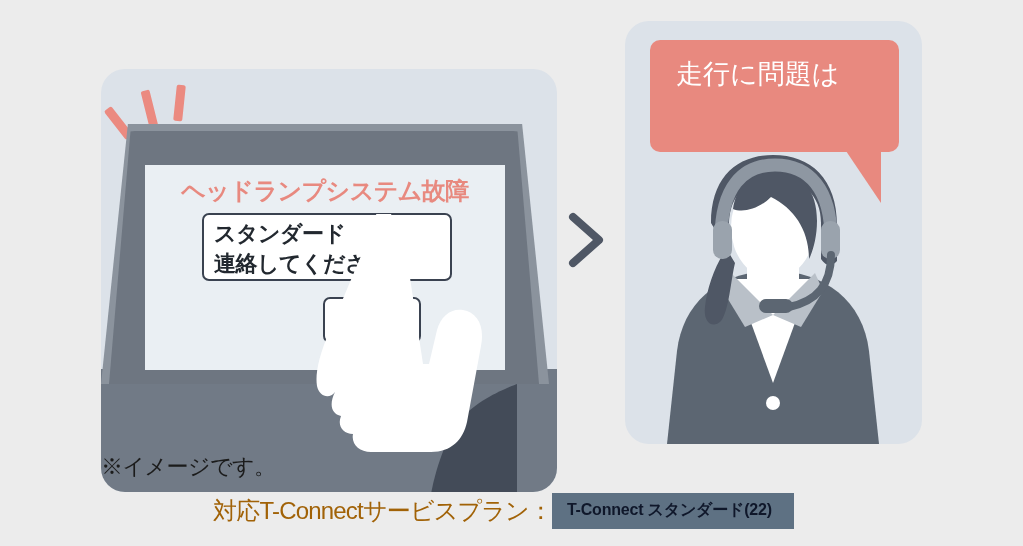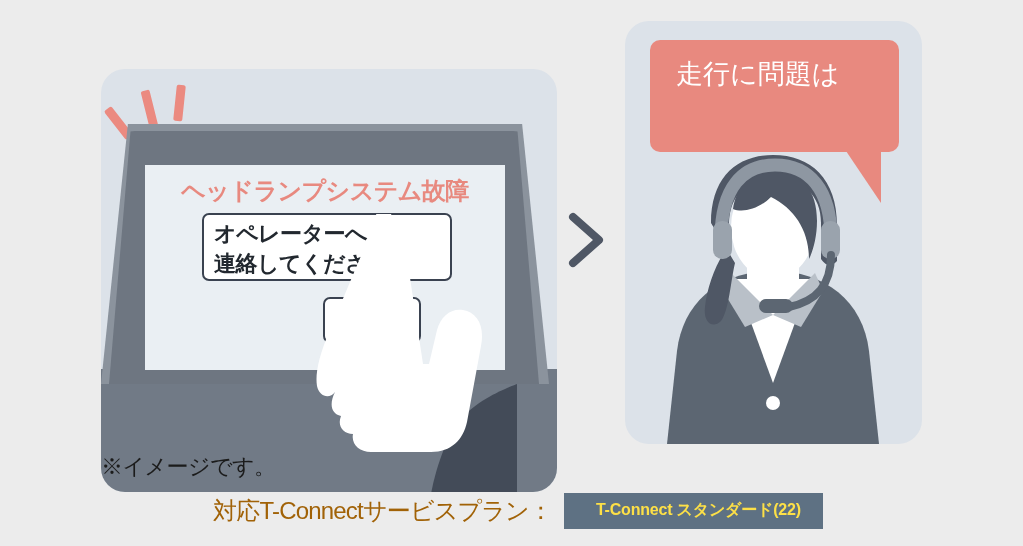--- a/index.html
+++ b/index.html
@@ -196,26 +196,26 @@
     top: 493px;
     display: flex;
     align-items: center;
   }
   #plan-label {
     font-size: 24px;
     color: #a16207;
     letter-spacing: -0.8px;
   }
   #plan-badge {
-    margin-left: 12px;
+    margin-left: 0;
     background: #5e7183;
-    color: #fde047;
+    color: #0f172a;
     font-size: 16px;
     font-weight: bold;
-    padding: 7px 22px 8px 32px;
+    padding: 7px 22px 8px 15px;
     letter-spacing: -0.2px;
     white-space: nowrap;
   }
 </style>
 </head>
 <body>
 
 <div id="stage">
 
   <div class="panel" id="panel-left">
@@ -228,21 +228,21 @@
 
     <div id="device-body"></div>
     <div id="device-shell"></div>
     <div id="device-bezel"></div>
 
     <div id="device-screen">
 
       <div id="screen-title">ヘッドランプシステム故障</div>
 
       <div id="screen-message">
-        <span>オペレーターへ</span>
+        <span>スタンダード</span>
         <span>連絡してください。</span>
       </div>
 
 
       <div class="screen-btn" id="btn-close">閉じる</div>
     </div>
 
     <svg id="hand" viewBox="0 0 220 280">
       <path d="M206 170 L206 280 L120 280 C120 280 128 232 150 205 C168 183 206 170 206 170 Z" fill="#434b58"></path>
       <path d="M68 -6

